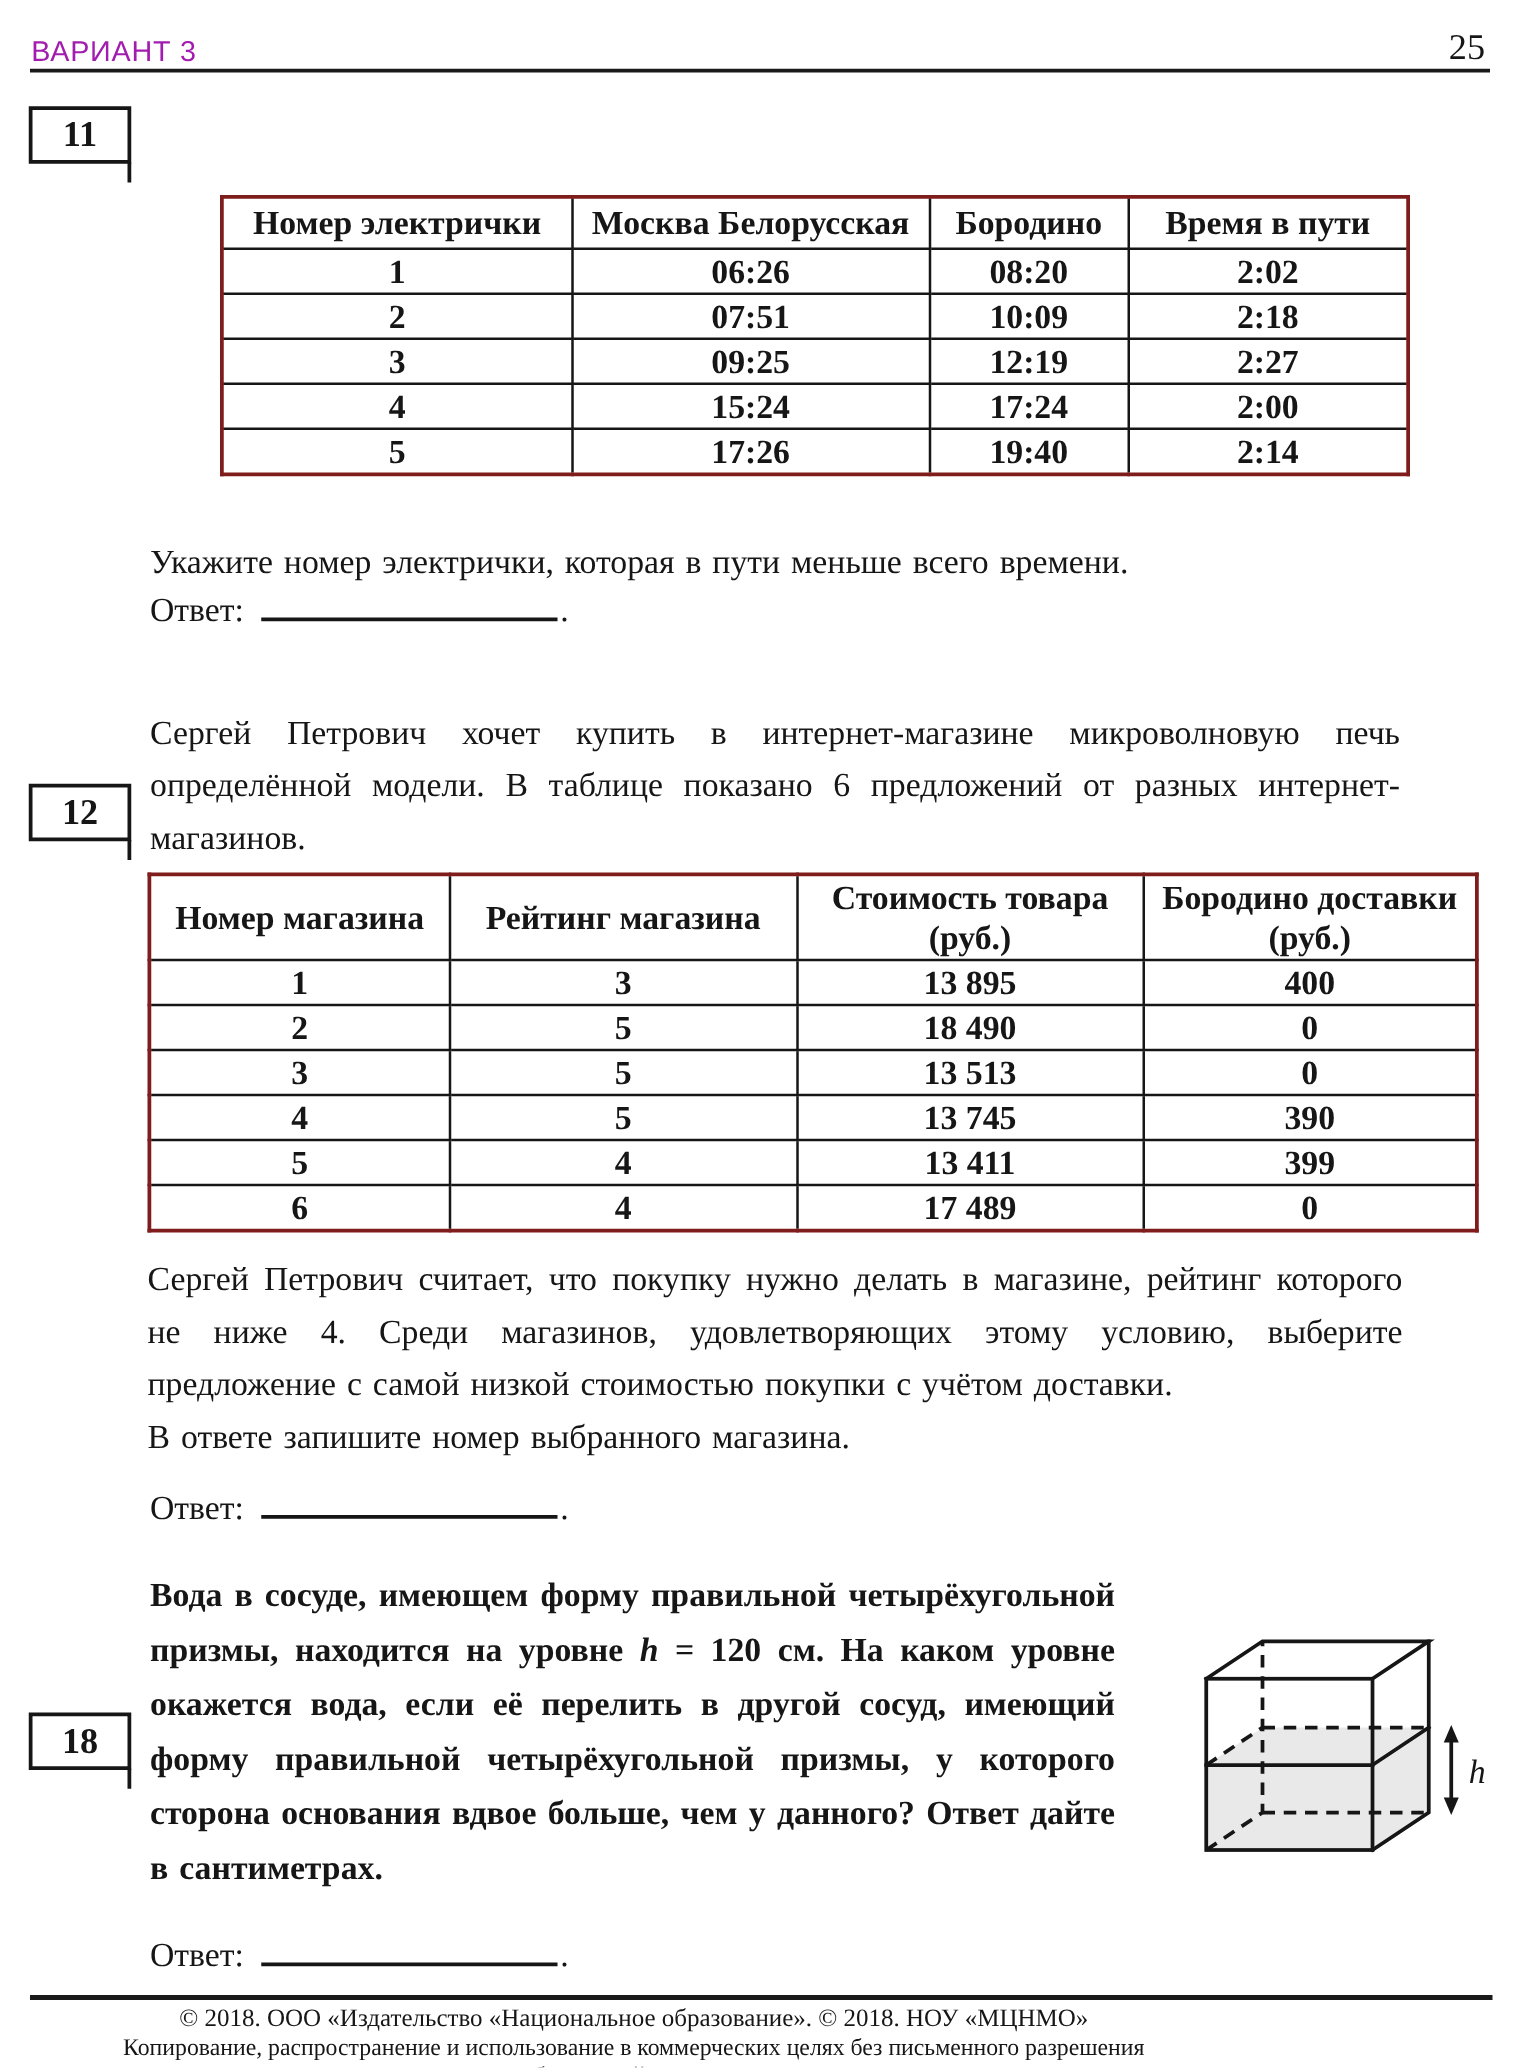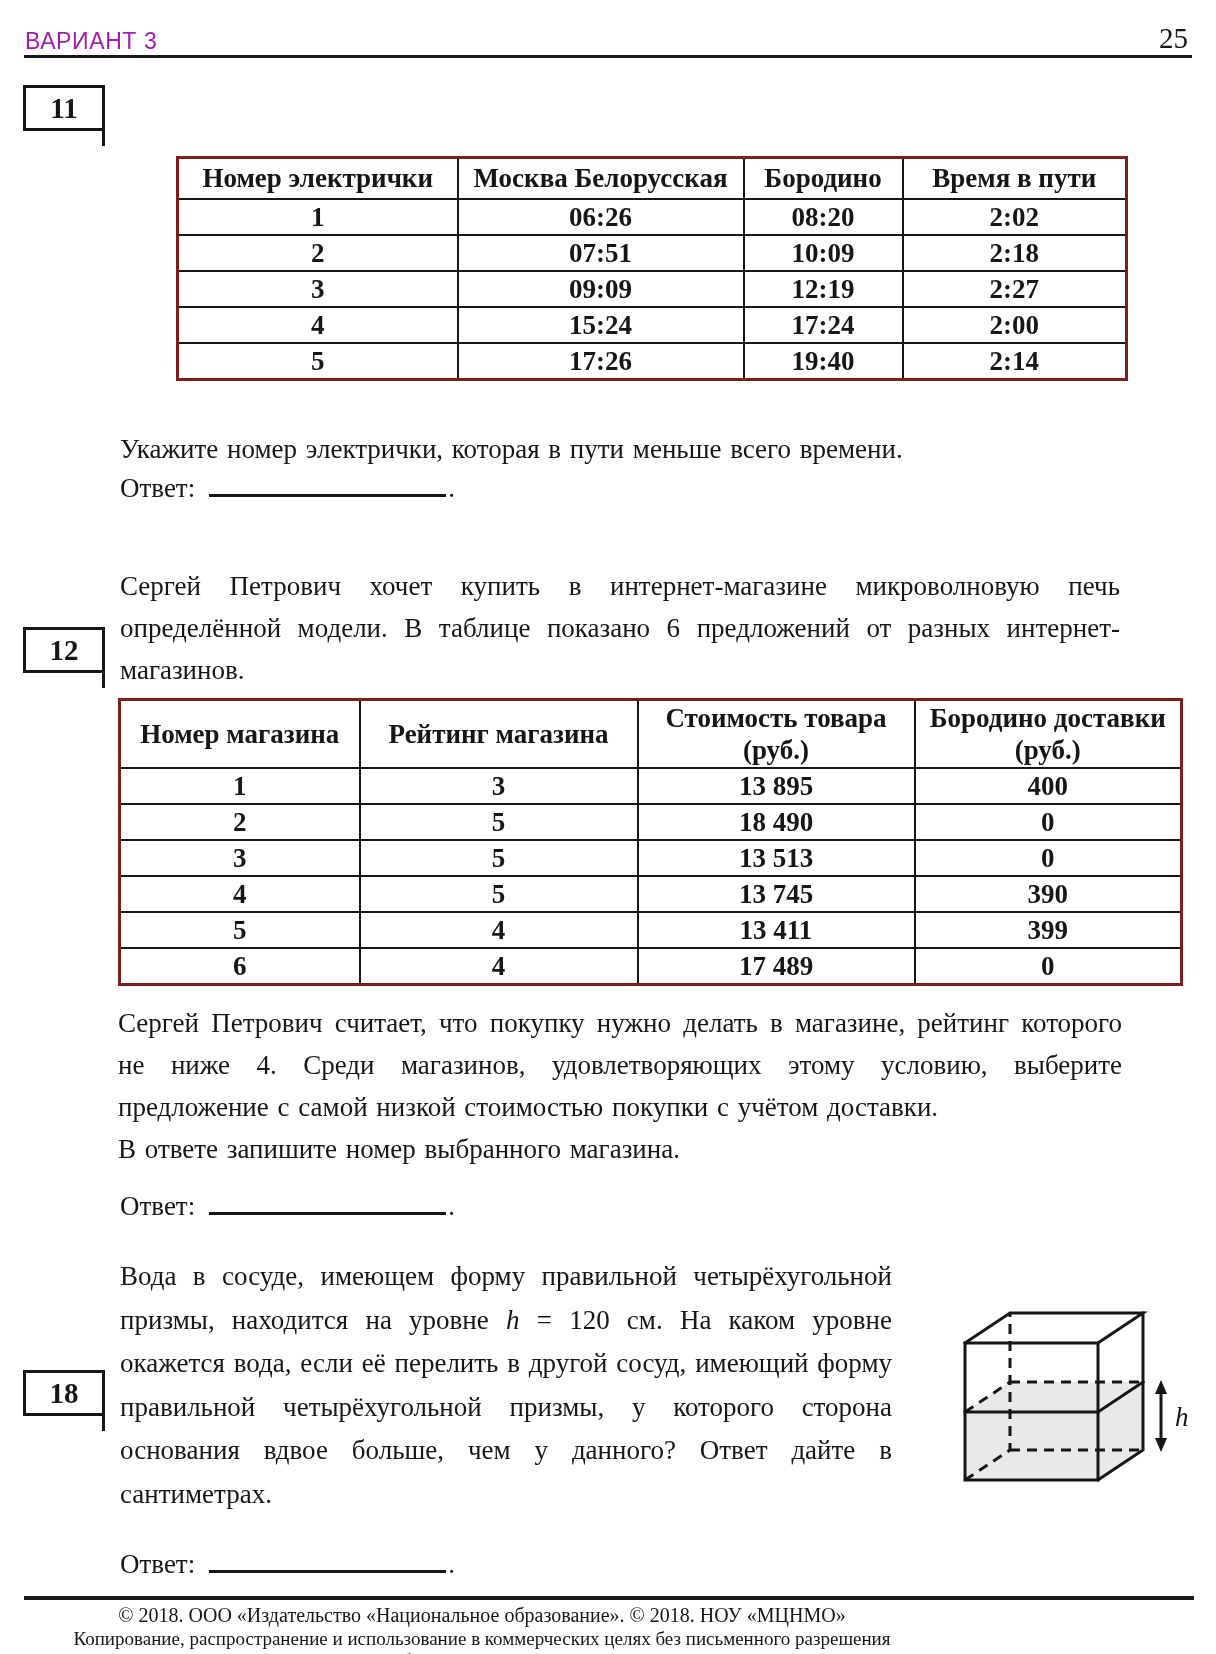--- a/index.html
+++ b/index.html
@@ -13,35 +13,35 @@
   .rule{background:#1a1a1a;height:3px;}
   .numbox{
     width:76px;height:40px;border:3px solid #161616;background:#fff;
     display:flex;align-items:center;justify-content:center;
     font-weight:bold;font-size:29px;position:relative;
   }
   .numbox::after{ 
     content:"";position:absolute;right:-3px;bottom:-18px;width:3px;height:16px;background:#161616;
   }
   .ptext{font-size:27px;line-height:42px;text-align:justify;word-spacing:2px;}
-  .p13text{line-height:43.5px;}
+  .p13text{line-height:43.5px;font-weight:bold;}
   .ivar{font-style:italic;}
   table.t{border-collapse:collapse;table-layout:fixed;border:3px solid #7f1d1d;}
   table.t th,table.t td{
     border:2.5px solid #161616;text-align:center;vertical-align:middle;
     font-weight:bold;font-size:27px;padding:0 6px;
   }
   .t1 th{height:39px;}
   .t1 td{height:34px;}
   .t2 th{height:66px;line-height:32px;}
   .t2 td{height:34px;}
   .answer{font-size:27px;white-space:nowrap;}
   .blank{display:inline-block;width:237px;height:22px;border-bottom:3px solid #161616;margin-left:14px;}
   .aperiod{margin-left:2px;}
-  .footer-line{width:964px;text-align:center;}
+  .footer-line{width:964px;text-align:center;padding-left:25px;}
   .f1{font-size:20px;}
   .f2{font-size:19px;}
   svg .solid{stroke:#161616;stroke-width:3;fill:none;stroke-linecap:square;}
   svg .dash{stroke:#161616;stroke-width:3;fill:none;stroke-dasharray:10 7;stroke-linecap:butt;}
   svg .water{fill:#e9e9e9;stroke:none;}
   svg .arrow{fill:#161616;stroke:none;}
   svg text{font-family:"Liberation Serif",serif;font-style:italic;font-size:27px;fill:#161616;}
 </style>
 </head>
 <body>
@@ -77,21 +77,21 @@
       <td>2:02</td>
     </tr>
     <tr>
       <td>2</td>
       <td>07:51</td>
       <td>10:09</td>
       <td>2:18</td>
     </tr>
     <tr>
       <td>3</td>
-      <td>09:09</td>
+      <td>09:25</td>
       <td>12:19</td>
       <td>2:27</td>
     </tr>
     <tr>
       <td>4</td>
       <td>15:24</td>
       <td>17:24</td>
       <td>2:00</td>
     </tr>
     <tr>

